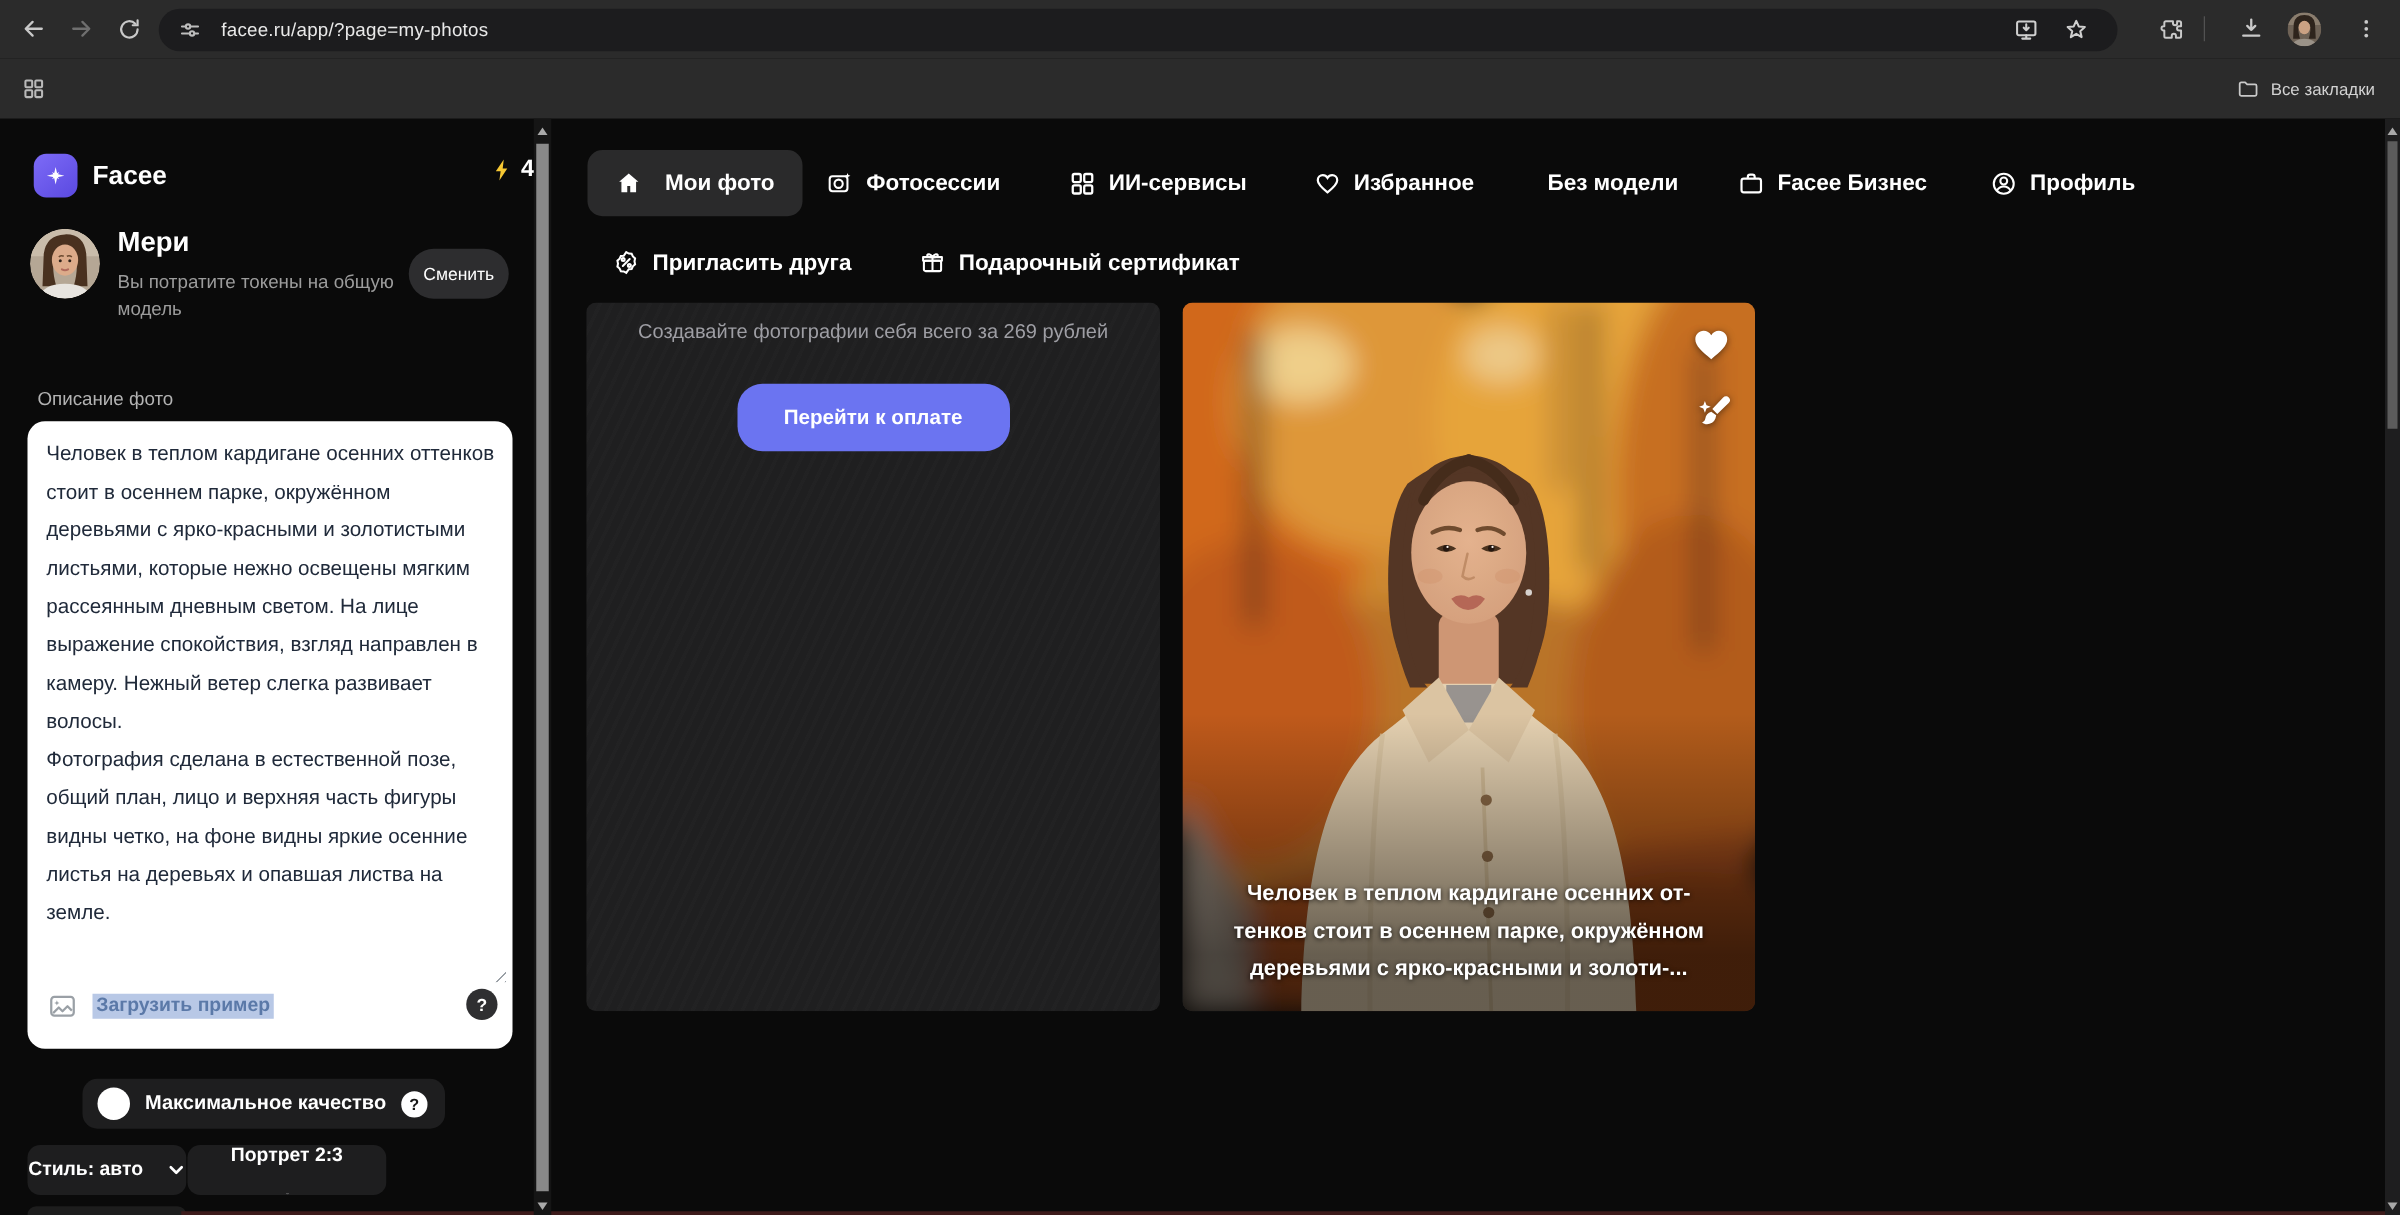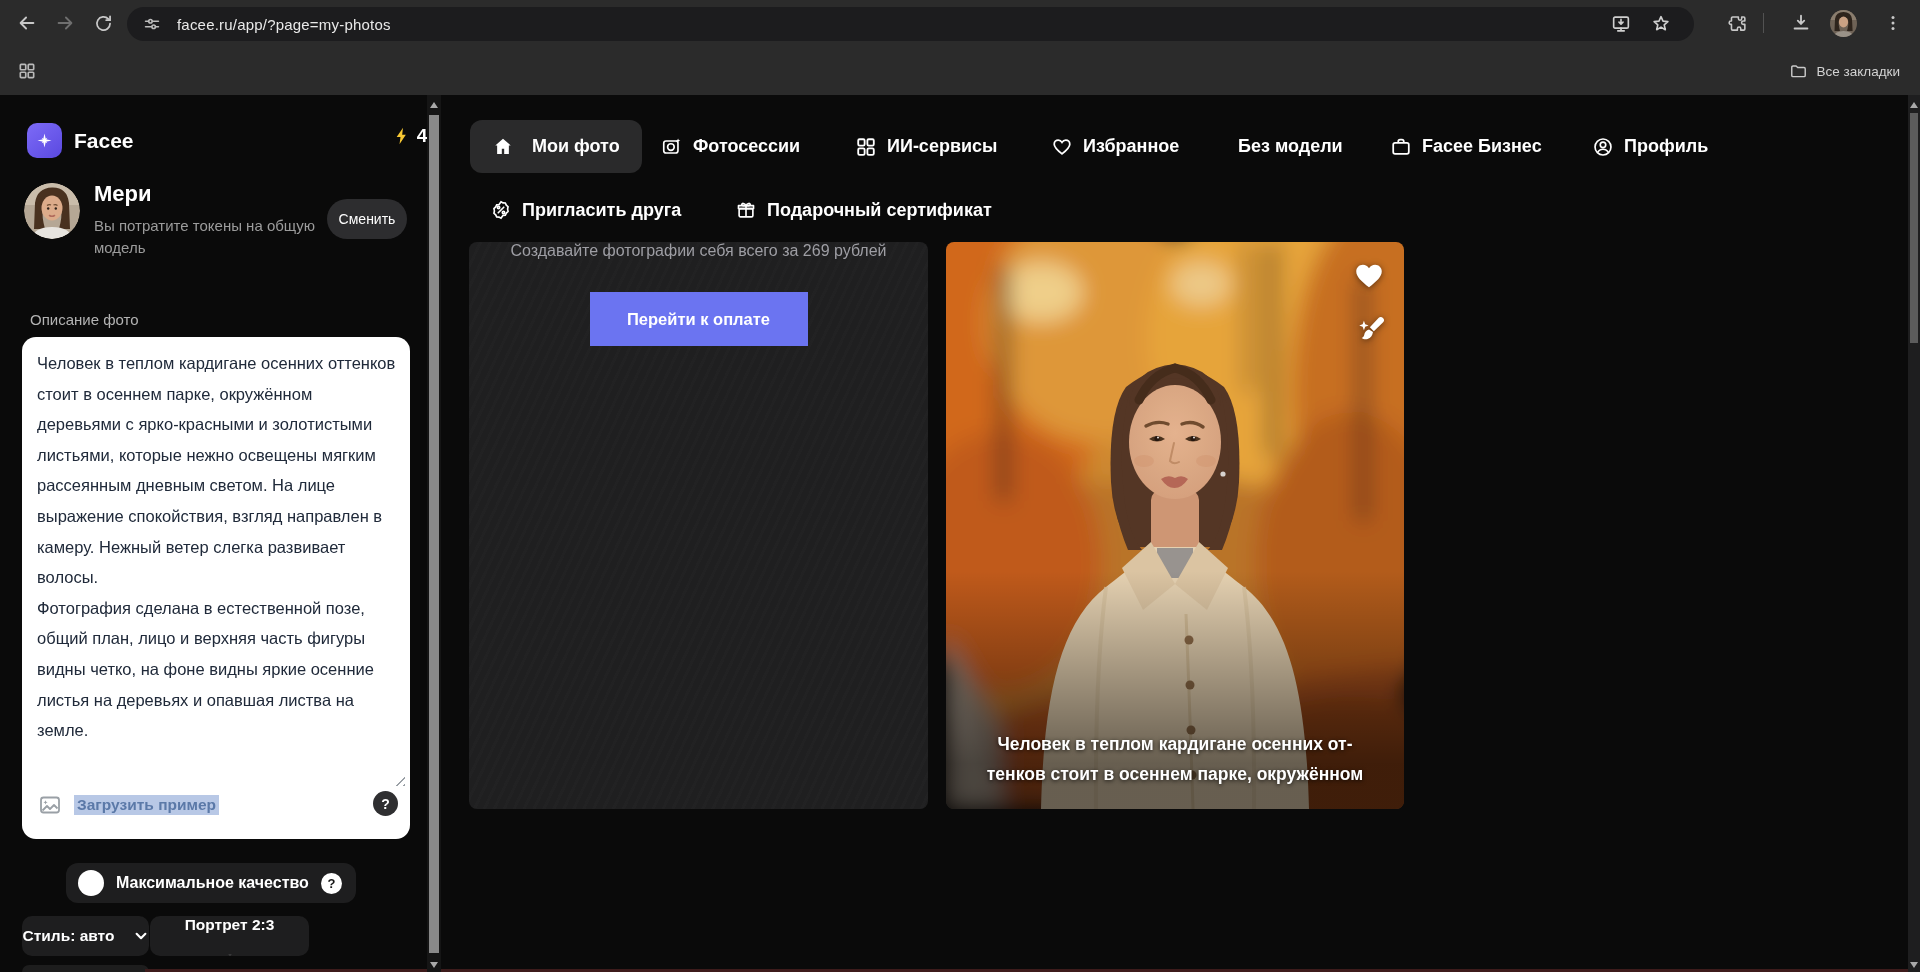--- a/index.html
+++ b/index.html
@@ -79,22 +79,22 @@
   .nicon { width:22px; height:22px; flex:none; display:flex; }
   #nav1 { position:absolute; left:0; top:25px; width:1448px; height:53px; }
   #nav2 { position:absolute; left:0; top:95px; width:1448px; height:40px; }
   #nav2 .nav-item { height:40px; }
 
   
   #promo { position:absolute; left:9px; top:147px; width:459px; height:567px; border-radius:8px; background:#1f1f20;
            background-image:repeating-linear-gradient(115deg, rgba(255,255,255,.012) 0 3px, transparent 3px 9px);
            display:flex; flex-direction:column; align-items:center; }
   #promo-title { margin-top:213px; font-size:21.5px; font-weight:700; color:#f1f1f1; }
-  #promo-sub { font-size:16px; color:#9e9ea4; }
-  #pay-btn { margin-top:32px; width:218px; height:54px; border:none; border-radius:0; background:#6b74f1;
+  #promo-sub { margin-top:15px; font-size:16px; color:#9e9ea4; }
+  #pay-btn { margin-top:32px; width:218px; height:54px; border:none; border-radius:20px; background:#6b74f1;
              color:#fff; font-family:inherit; font-size:16.5px; font-weight:600; }
 
   
   #photo-card { position:absolute; left:486px; top:147px; width:458px; height:567px; border-radius:8px; overflow:hidden; }
   #photo-fade { position:absolute; left:0; top:0; width:100%; height:100%;
                 background:linear-gradient(to bottom, rgba(0,0,0,0) 58%, rgba(0,0,0,.55) 92%); }
   #caption { position:absolute; left:0; bottom:20px; width:100%; text-align:center; color:#fff;
              font-size:17.5px; font-weight:700; line-height:30px; text-shadow:0 1px 4px rgba(0,0,0,.8); }
   .photo-ic { position:absolute; width:34px; height:34px; color:#fff; filter:drop-shadow(0 1px 3px rgba(0,0,0,.5)); }
   #heart-ic { right:18px; top:17px; }
@@ -440,20 +440,21 @@
           <ellipse cx="260" cy="219" rx="10" ry="6" fill="#d29a76" opacity=".5"></ellipse>
           <path d="M215 237q7-5 14-1 7-4 13 1-6 9-13.5 9t-13.5-9Z" fill="#b5685a"></path>
           <circle cx="277" cy="232" r="2.6" fill="#d8d8d8"></circle>
         </g>
         <rect width="458" height="567" fill="#c05a1d" opacity=".05"></rect>
       </svg>
       <div id="photo-fade"></div>
       <div id="caption">
         <div>Человек в теплом кардигане осенних от-</div>
         <div>тенков стоит в осеннем парке, окружённом</div>
+        <div>деревьями с ярко-красными и золоти-...</div>
       </div>
       <div class="photo-ic" id="heart-ic">
         <svg viewBox="0 0 24 24" fill="#fff">
             <path d="M12 20C6.7 15.8 3 12.5 3 8.8 3 6 5.1 4 7.7 4c1.8 0 3.4 1 4.3 2.5C12.9 5 14.5 4 16.3 4 18.9 4 21 6 21 8.8c0 3.7-3.7 7-9 11.2Z"></path>
           </svg>
       </div>
       <div class="photo-ic" id="brush-ic">
         <svg viewBox="0 0 24 24" fill="#fff">
             <path d="M7 6.2l.9 2.4 2.4.9-2.4.9-.9 2.4-.9-2.4-2.4-.9 2.4-.9Z"></path>
             <path d="M20.6 4.4c.9.9.8 2.1-.2 3L14 13.5l-2.8-2.8 6.1-6.4c.9-1 2.3-1 3.3.1Z"></path>

